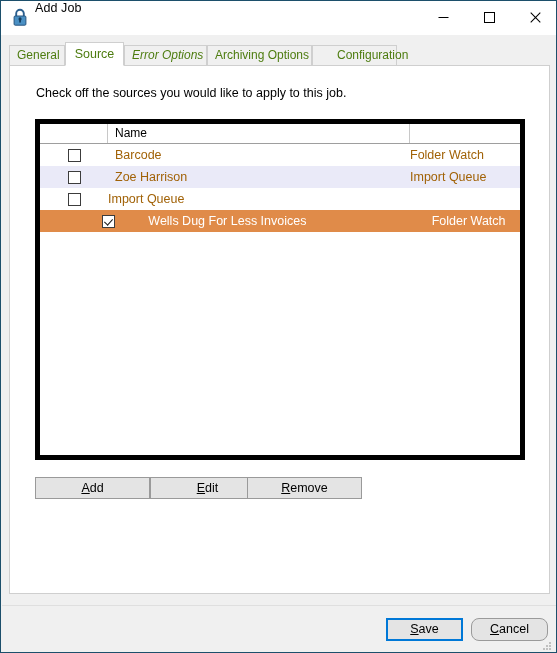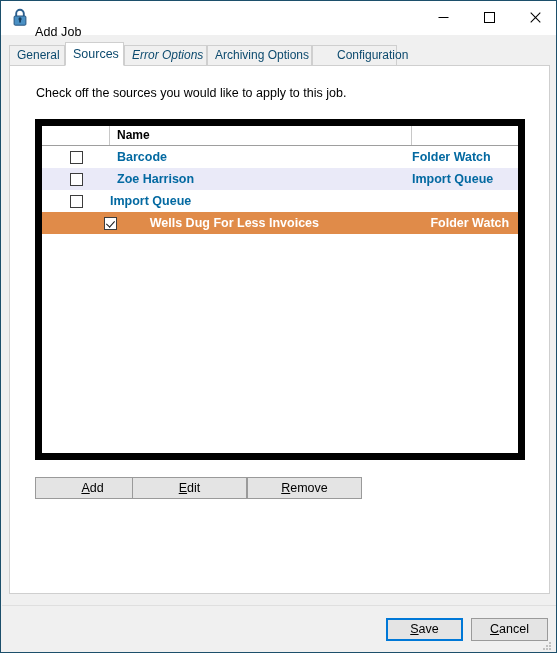--- a/index.html
+++ b/index.html
@@ -32,21 +32,21 @@
     background: #ffffff;
     box-sizing: border-box;
   }
   .title-lock {
     position: absolute;
     left: 10px; top: 7px;
     width: 18px; height: 19px;
   }
   .title-text {
     position: absolute;
-    left: 34px; top: 24px;
+    left: 34px; top: 0;
     font-size: 12.5px;
     color: #000000;
     letter-spacing: 0.1px;
     white-space: nowrap;
   }
   .win-btn {
     position: absolute;
     top: 0;
     width: 46px;
     height: 32px;
@@ -71,21 +71,21 @@
   }
   .tab {
     position: absolute;
     top: 3px;
     height: 20px;
     box-sizing: border-box;
     background: #f0f0f0;
     border: 1px solid #cfcfcf;
     border-bottom: none;
     font-size: 12px;
-    color: #0c4a6e;
+    color: #4d7c0f;
     line-height: 18px;
     text-align: center;
     padding: 0 7px;
     white-space: nowrap;
     cursor: default;
   }
   .tab.active {
     top: 0;
     height: 24px;
     line-height: 22px;
@@ -114,24 +114,23 @@
     white-space: nowrap;
   }
 
   
   .listview {
     position: absolute;
     left: 25px; top: 53px;
     width: 490px;
     height: 341px;
     box-sizing: border-box;
-    border: 7px solid #000000;
+    border: 5px solid #000000;
     background: #ffffff;
     overflow: hidden;
-    font-weight: bold;
   }
   .lv-header {
     display: flex;
     height: 20px;
     box-sizing: border-box;
     background: #ffffff;
     border-bottom: 1px solid #9e9e9e;
   }
   .lv-header .hc {
     box-sizing: border-box;
@@ -154,21 +153,21 @@
     align-items: center;
     background: #ffffff;
     cursor: default;
   }
   .lv-row.alt      { background: #eaeaf8; }
   .lv-row.selected { background: #e08b49; color: #ffffff; padding-left: 36px; }
 
   .cell {
     box-sizing: border-box;
     font-size: 12.5px;
-    color: #0369a1;
+    color: #a16207;
     white-space: nowrap;
     overflow: hidden;
   }
   .lv-row.selected .cell { color: #ffffff; }
   .cell.c-check {
     width: 68px;
     display: flex;
     align-items: center;
     justify-content: center;
   }
@@ -213,21 +212,21 @@
   }
   .btn u { text-decoration: underline; }
 
   .act-btn {
     position: absolute;
     top: 411px;
     height: 22px;
     width: 115px;
   }
   .btn-add    { left: 25px; }
-  .btn-edit   { left: 122px; }
+  .btn-edit   { left: 140px; }
   .btn-remove { left: 237px; }
 
   
   .footer-sep {
     position: absolute;
     left: 1px; top: 604px;
     width: 555px;
     height: 1px;
     background: #dfdfdf;
   }
@@ -235,21 +234,21 @@
     position: absolute;
     top: 617px;
     height: 23px;
     width: 77px;
   }
   .btn-save {
     left: 385px;
     background: #e4e4e4;
     border: 2px solid #0078d7;
   }
-  .btn-cancel { left: 470px; }
+  .btn-cancel { left: 470px; border-radius: 8px; }
 
   .resize-grip {
     position: absolute;
     right: 3px; bottom: 2px;
     width: 12px; height: 12px;
   }
 </style>
 </head>
 <body>
 
@@ -278,21 +277,21 @@
     </button>
     <button class="win-btn win-close">
       <svg width="11" height="11" viewBox="0 0 11 11">
         <path d="M0.7 0.7 L10.3 10.3 M10.3 0.7 L0.7 10.3" stroke="#000" stroke-width="1.05" fill="none"></path>
       </svg>
     </button>
   </div>
 
   <div class="tabstrip">
     <div class="tab" style="left:0px;   width:56px;">General</div>
-    <div class="tab active" style="left:56px;  width:59px;">Sources</div>
+    <div class="tab active" style="left:56px;  width:59px;">Source</div>
     <div class="tab" style="left:115px; width:83px;font-style:italic;">Error Options</div>
     <div class="tab" style="left:198px; width:105px;">Archiving Options</div>
     <div class="tab" style="left:303px; width:85px;padding-left:24px;">Configuration</div>
   </div>
 
   <div class="tabpage">
 
     <div class="instructions">Check off the sources you would like to apply to this job.</div>
 
     <div class="listview">

